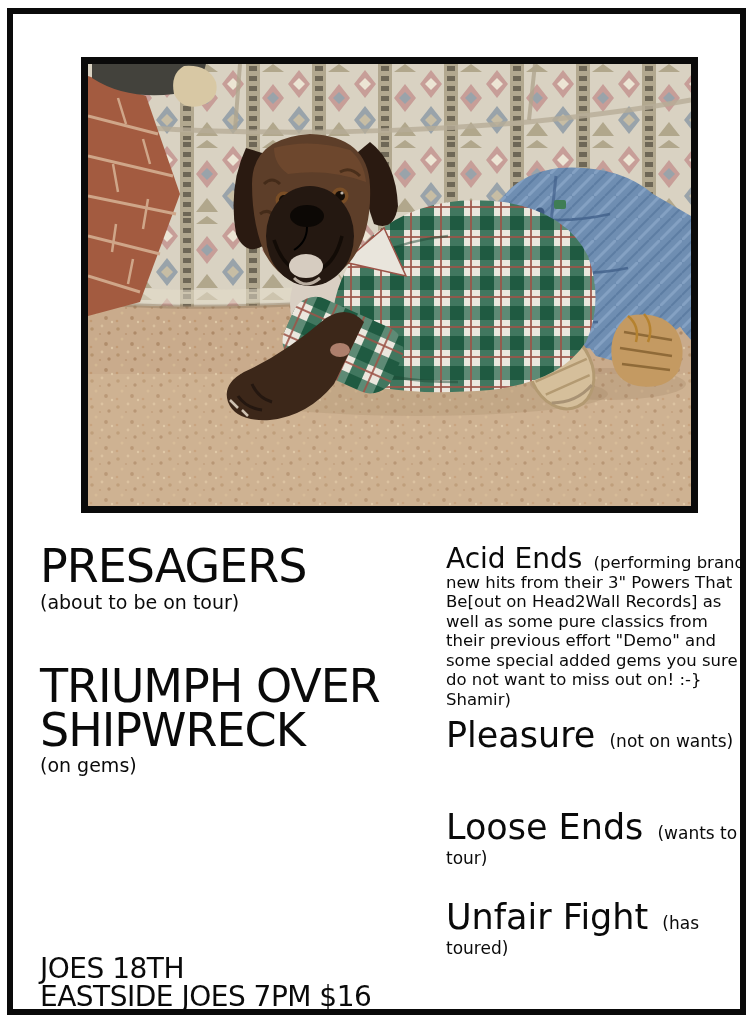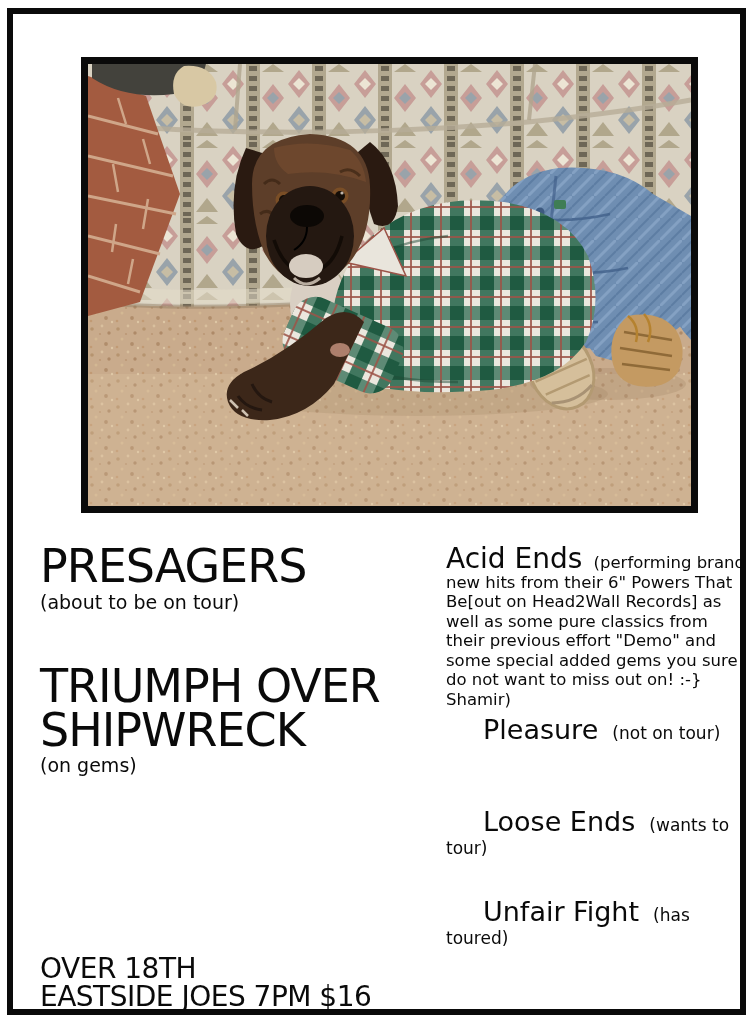--- a/index.html
+++ b/index.html
@@ -13,21 +13,21 @@
   }
   .photo-frame{
     position:absolute;left:68px;top:43px;width:617px;height:456px;
     border:7px solid #0a0a0a;box-sizing:border-box;background:#c9ab8c;
   }
   .photo-frame svg{display:block;width:603px;height:442px;}
   .abs{position:absolute;}
   .band-lg{font-size:46px;line-height:0.95;letter-spacing:-1px;white-space:normal;}
   .note-lg{font-size:19px;line-height:1.1;margin-top:3px;}
   .name-xl{font-size:28px;line-height:1;}
-  .name-md{font-size:27px;line-height:1.2;margin-left:37px;}
+  .name-md{font-size:35px;line-height:1.2;}
   .note-md{font-size:17px;margin-left:9px;}
   .acid-par{font-size:16.5px;line-height:1.18;margin:0;}
   .acid-par .name-xl{margin-right:6px;}
   .event-lines{font-size:28px;line-height:1.0;letter-spacing:-0.5px;}
   .left-col-block{left:27px;width:430px;}
   .right-col-block{left:433px;width:302px;}
 </style>
 </head>
 <body>
 
@@ -182,37 +182,37 @@
   </div>
 
   <div class="abs left-col-block" style="top:651px">
     <div class="band-lg">TRIUMPH OVER SHIPWRECK</div>
     <div class="note-lg">(on gems)</div>
   </div>
 
   <div class="abs right-col-block" style="top:531px">
     <p class="acid-par">
       <span class="name-xl">Acid Ends</span>
-      <span>(performing brand new hits from their 6" Powers That Be[out on Head2Wall Records] as well as some pure classics from their previous effort "Demo" and some special added gems you sure do not want to miss out on! :-} Shamir)</span>
+      <span>(performing brand new hits from their 3" Powers That Be[out on Head2Wall Records] as well as some pure classics from their previous effort "Demo" and some special added gems you sure do not want to miss out on! :-} Shamir)</span>
     </p>
   </div>
 
   <div class="abs right-col-block" style="top:700px">
     <span class="name-md">Pleasure</span>
-    <span class="note-md">(not on tour)</span>
+    <span class="note-md">(not on wants)</span>
   </div>
 
   <div class="abs right-col-block" style="top:882px">
     <span class="name-md">Unfair Fight</span>
     <span class="note-md">(has toured)</span>
   </div>
 
   <div class="abs right-col-block" style="top:792px">
     <span class="name-md">Loose Ends</span>
     <span class="note-md">(wants to tour)</span>
   </div>
 
   <div class="abs event-lines" style="left:27px;top:941px">
-    <div>OVER 18TH</div>
+    <div>JOES 18TH</div>
     <div>EASTSIDE JOES 7PM $16</div>
   </div>
 
 </div>
 
 </body></html>

